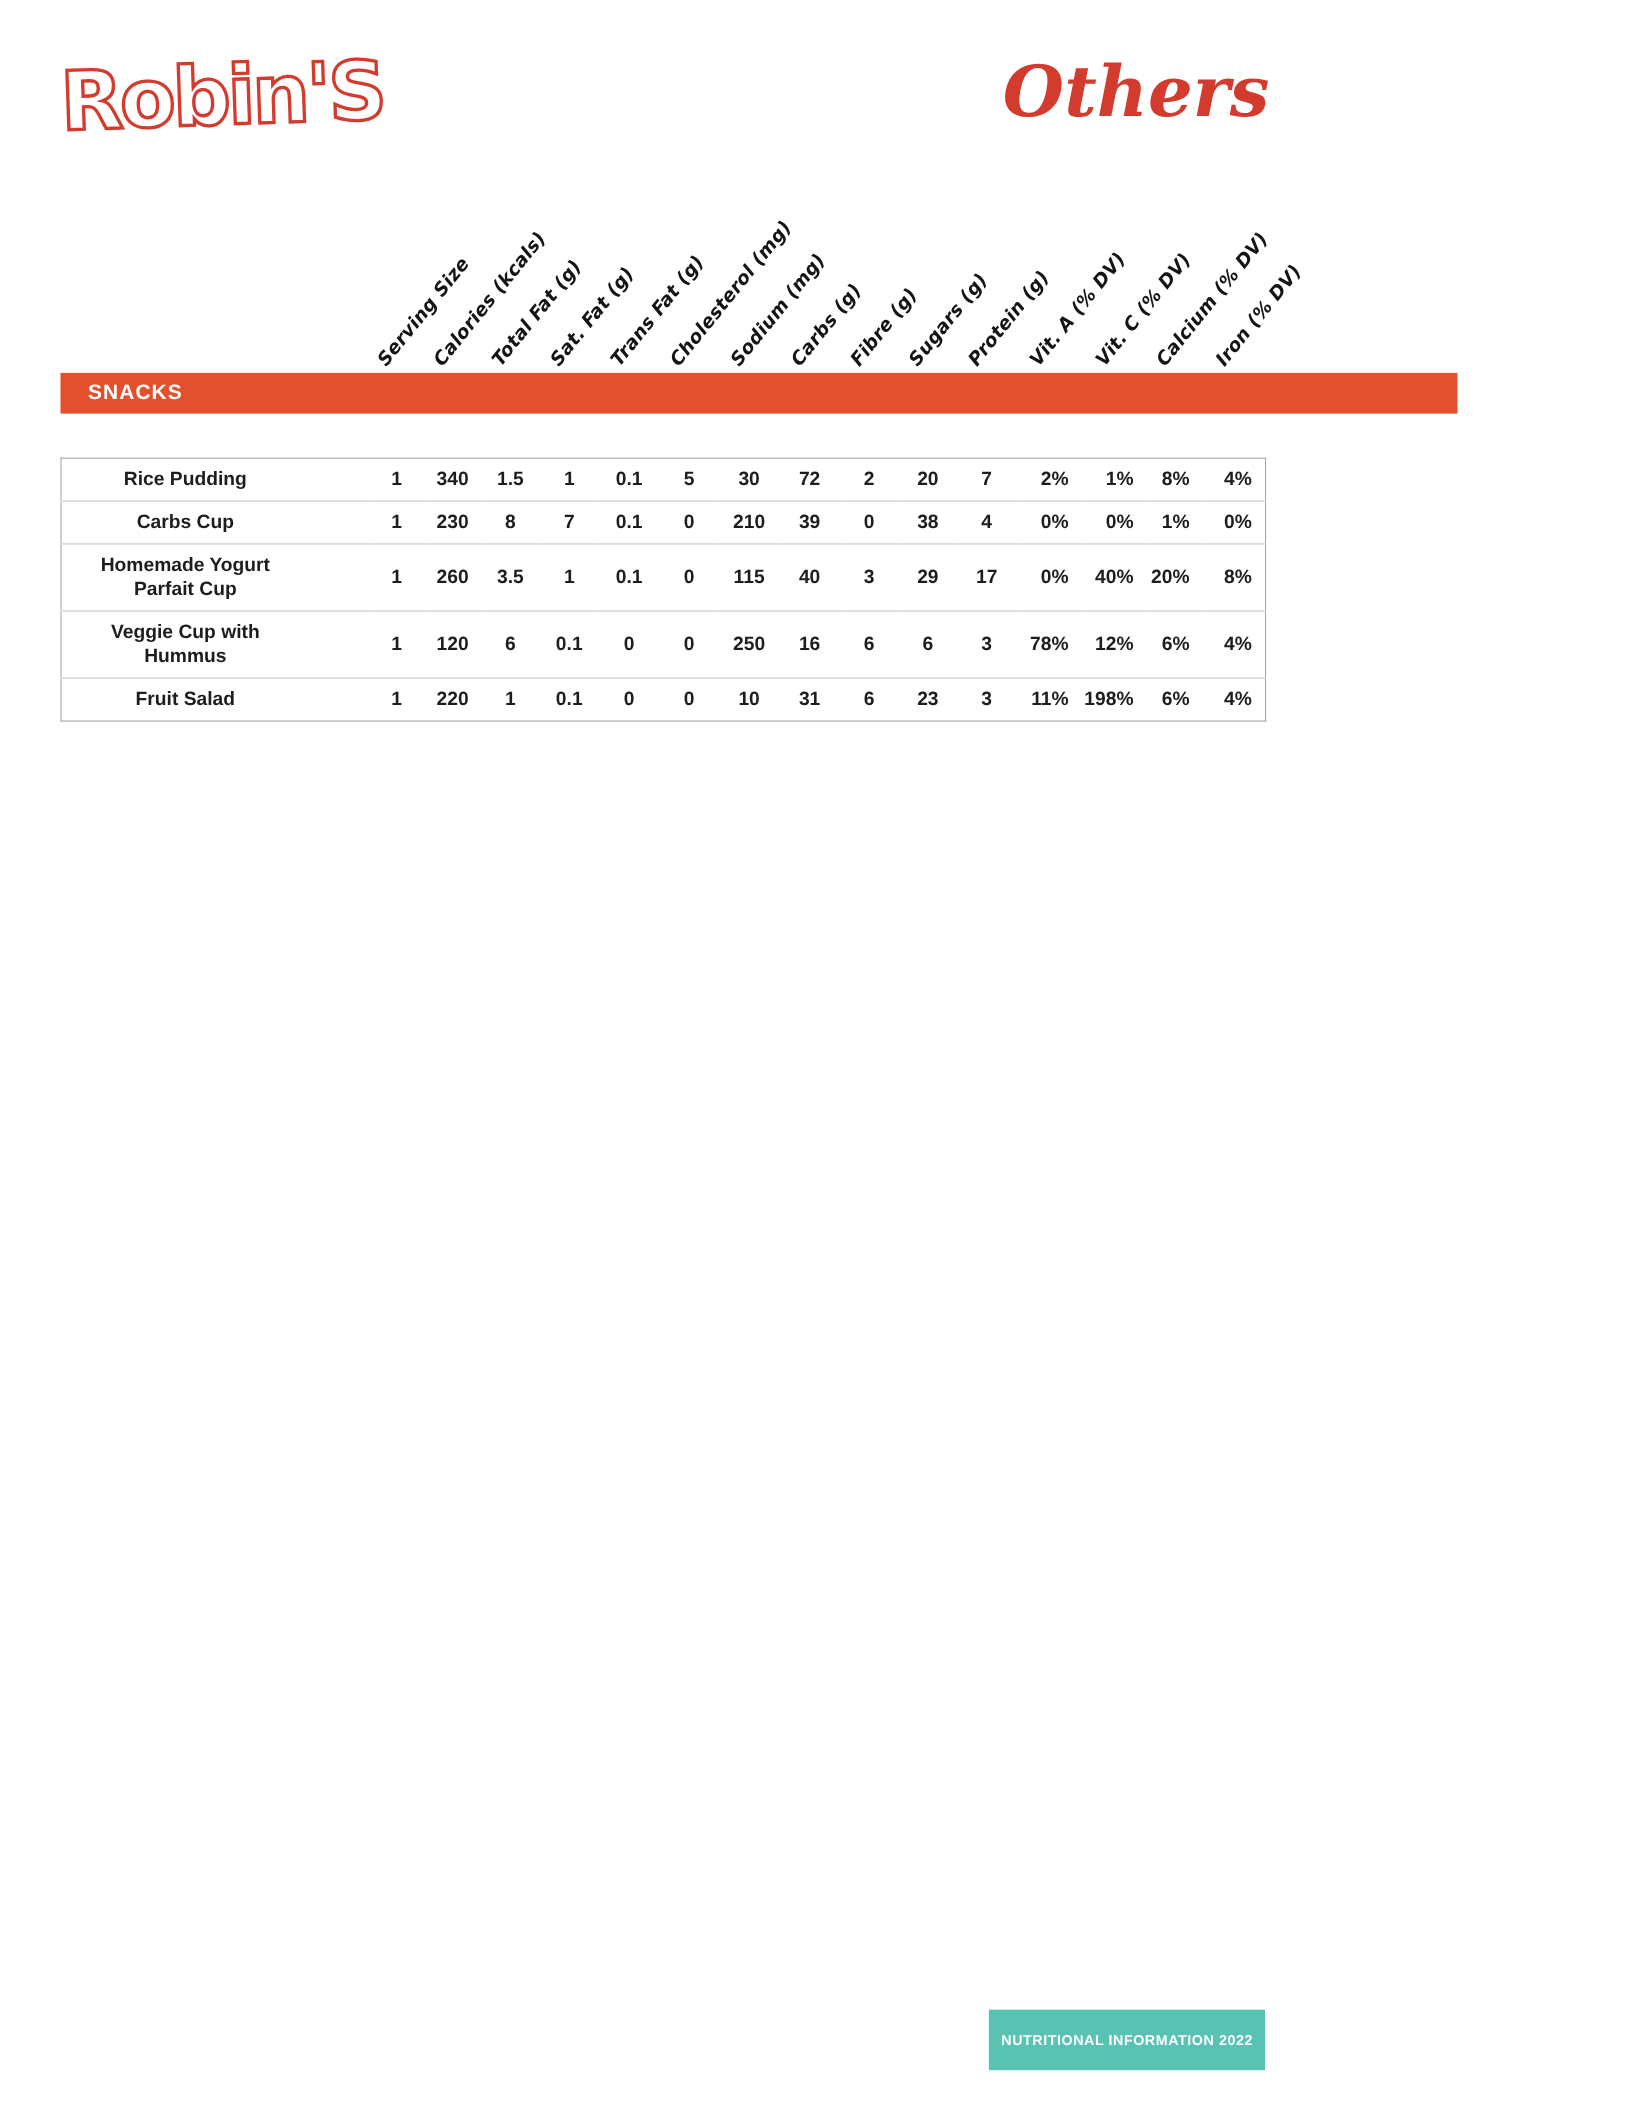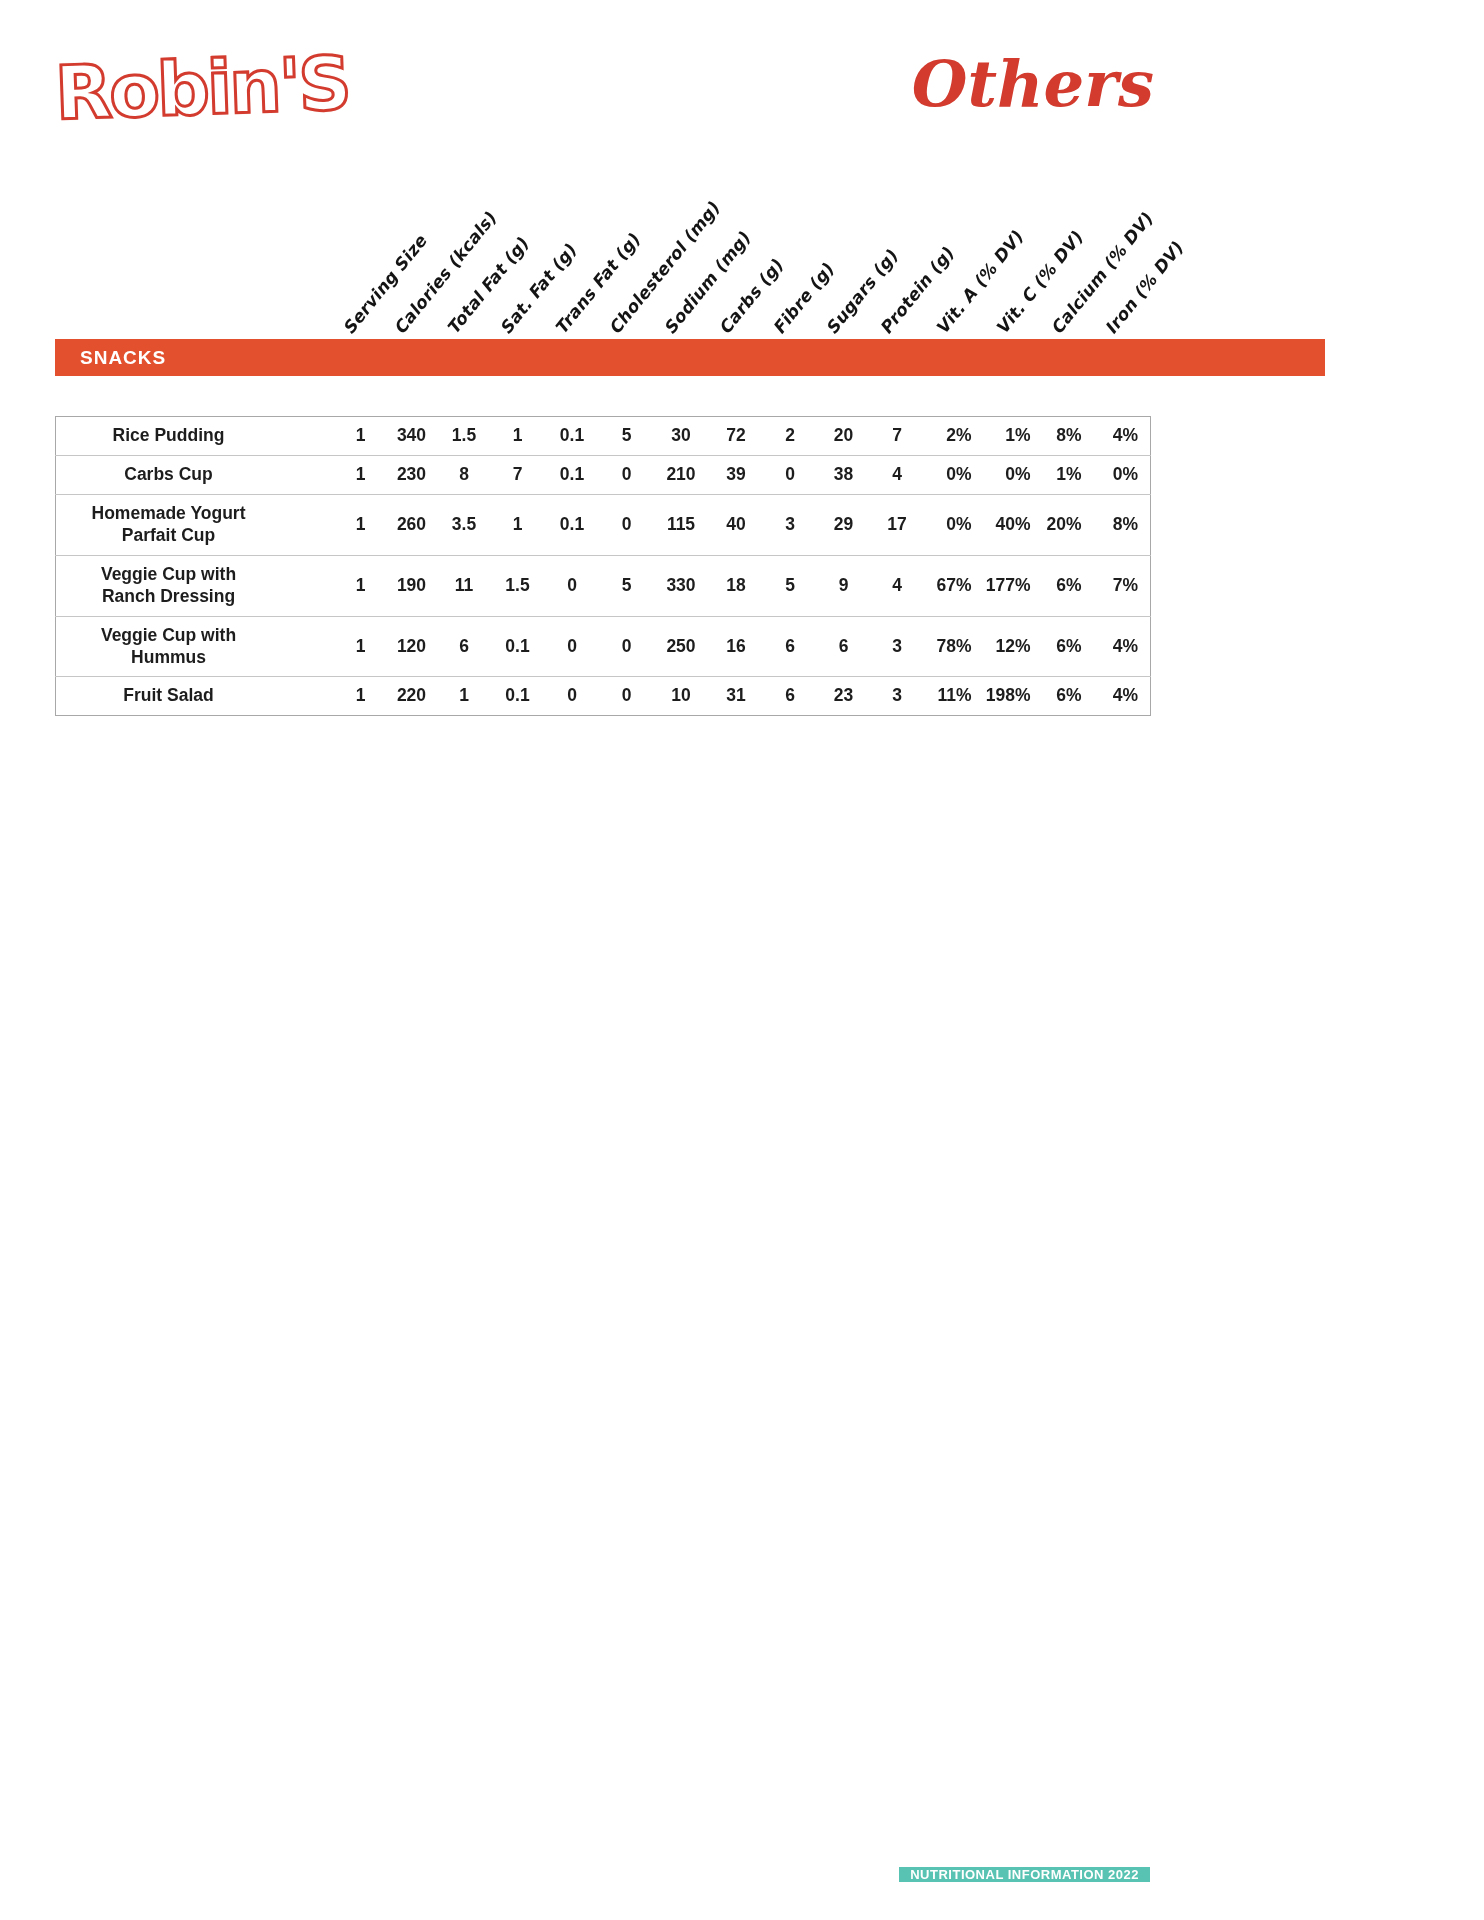--- a/index.html
+++ b/index.html
@@ -94,21 +94,21 @@
   .pct { text-align:right !important; padding-right:12px !important; }
   .footer-badge {
     position:absolute;
     right:334px;
     bottom:38px;
     background:#58c3b2;
     color:#ffffff;
     font-weight:700;
     font-size:13px;
     letter-spacing:0.5px;
-    padding:0 11px;
+    padding:20px 11px;
   }
 </style>
 </head>
 <body>
 
 <div class="page">
 
   <div class="topbar">
     <div class="logo">Robin'S</div>
     <div class="page-label">Others</div>
@@ -213,40 +213,20 @@
             <td class="">3</td>
             <td class="">29</td>
             <td class="">17</td>
             <td class="pct">0%</td>
             <td class="pct">40%</td>
             <td class="pct">20%</td>
             <td class="pct">8%</td>
           </tr>
           <tr>
             <td class="name-cell">
-              <div class="name-text">Veggie Cup with Ranch Dressing</div>
-            </td>
-            <td class="">1</td>
-            <td class="">190</td>
-            <td class="">11</td>
-            <td class="">1.5</td>
-            <td class="">0</td>
-            <td class="">5</td>
-            <td class="">330</td>
-            <td class="">18</td>
-            <td class="">5</td>
-            <td class="">9</td>
-            <td class="">4</td>
-            <td class="pct">67%</td>
-            <td class="pct">177%</td>
-            <td class="pct">6%</td>
-            <td class="pct">7%</td>
-          </tr>
-          <tr>
-            <td class="name-cell">
               <div class="name-text">Veggie Cup with Hummus</div>
             </td>
             <td class="">1</td>
             <td class="">120</td>
             <td class="">6</td>
             <td class="">0.1</td>
             <td class="">0</td>
             <td class="">0</td>
             <td class="">250</td>
             <td class="">16</td>

